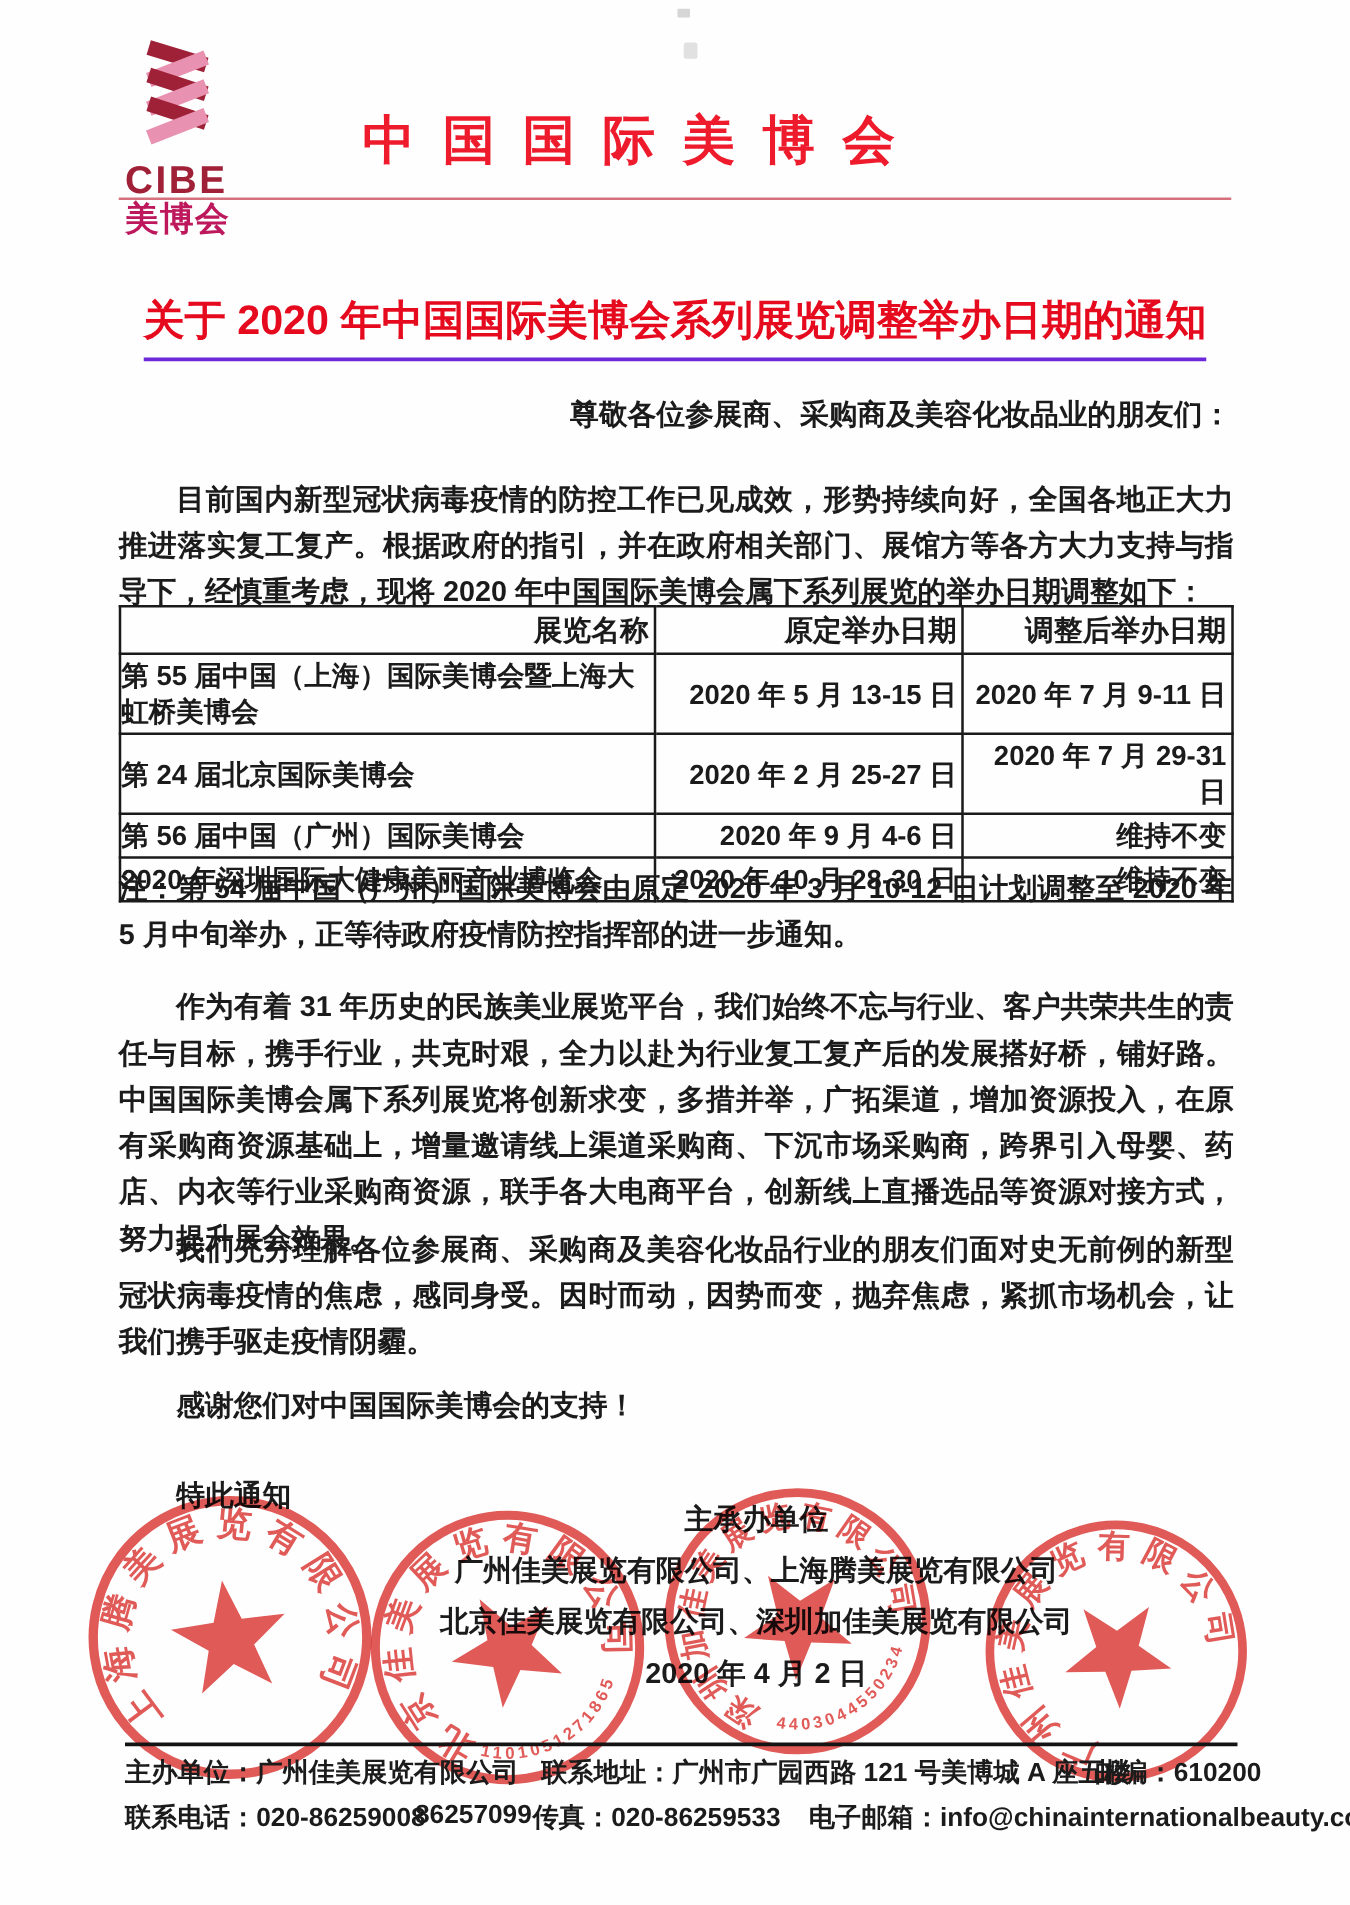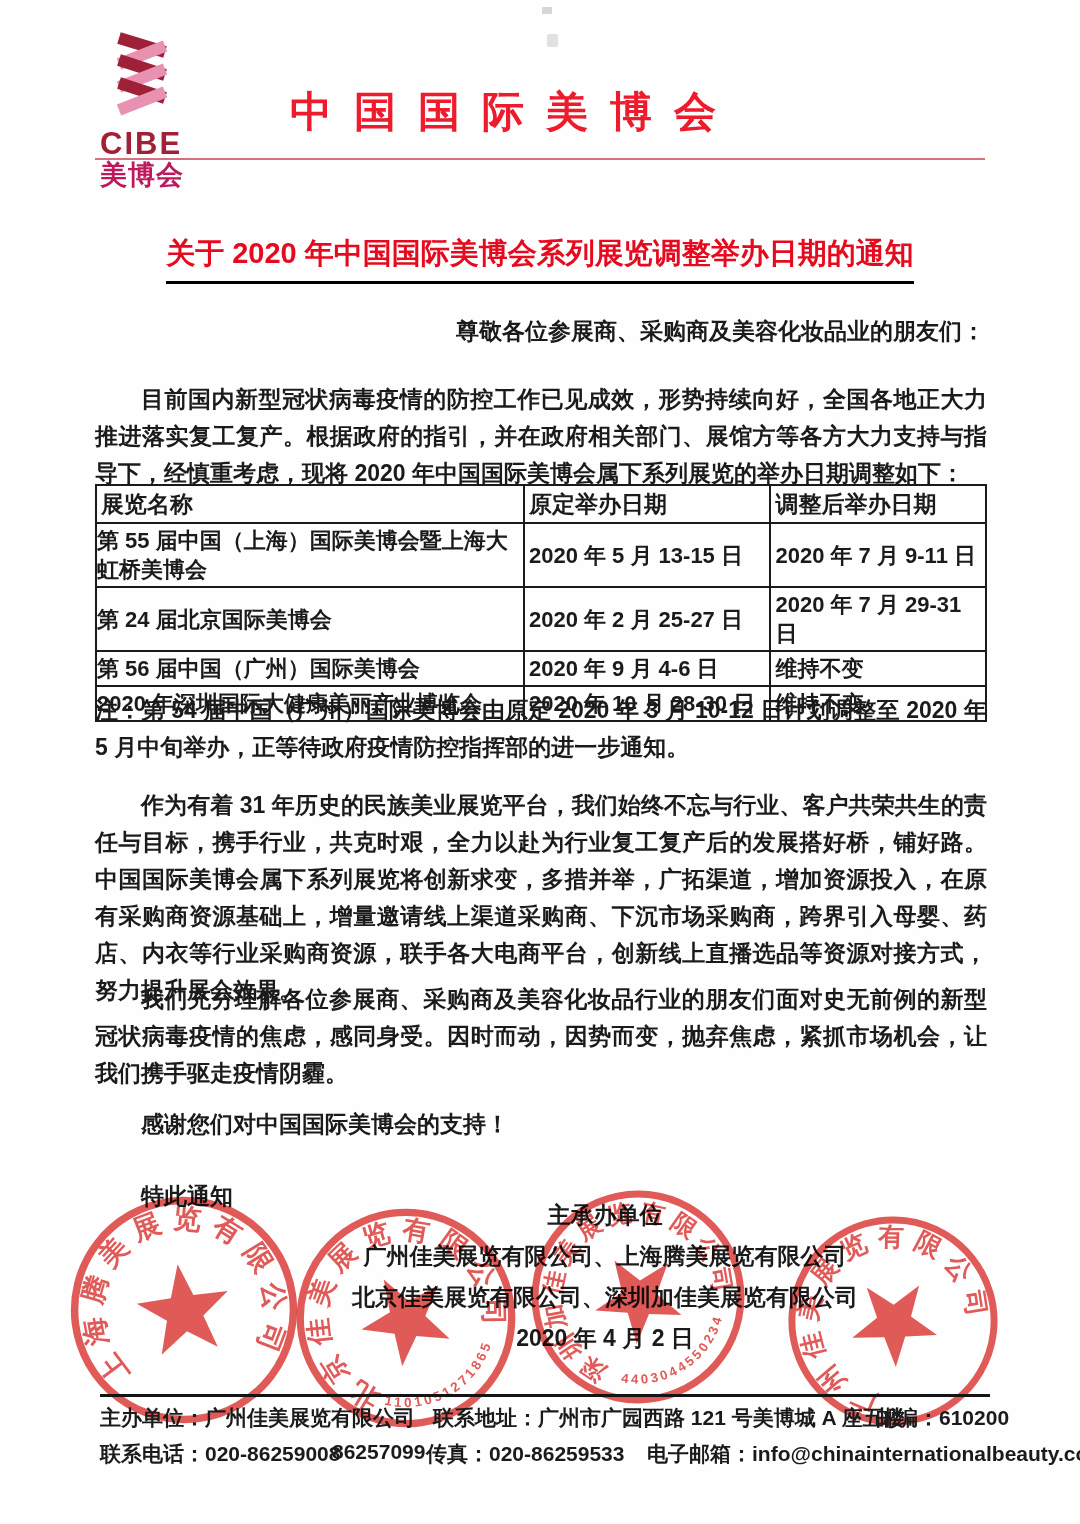--- a/index.html
+++ b/index.html
@@ -20,41 +20,41 @@
   .org-title {
     position:absolute; left:95px; top:84px; width:890px; text-align:center;
     font-size:42px; font-weight:bold; color:#ee1b2c; letter-spacing:22px;
     transform:translateX(-26px); white-space:nowrap;
   }
   .red-rule { position:absolute; left:95px; top:158px; width:890px; height:2px; background:#d4717c; }
 
   
   .notice-title { position:absolute; left:95px; top:234px; width:890px; text-align:center; }
   .notice-title span {
-    display:inline-block; font-size:29px; font-weight:bold; color:#e60a1e;
-    padding-bottom:7px; border-bottom:3px solid #000000; white-space:nowrap;
+    display:inline-block; font-size:33px; font-weight:bold; color:#e60a1e;
+    padding-bottom:7px; border-bottom:3px solid #6d28d9; white-space:nowrap;
   }
   .greeting { position:absolute; left:95px; top:316px; width:890px; font-size:23px; font-weight:bold;text-align:right; }
   .para {
     position:absolute; left:95px; width:892px; font-size:23px; font-weight:600;
     line-height:37px; text-align:justify; text-justify:inter-ideograph;
   }
   .indent { text-indent:2em; }
   .p1 { top:381px; }
   .note-p { top:692px; }
   .p2 { top:787px; }
   .p3 { top:981px; }
   .thanks { top:1106px; text-align:left; }
   .closing { top:1178px; text-align:left; }
 
   
   .sched { position:absolute; left:95px; top:484px; width:892px; border-collapse:collapse; }
   .sched th, .sched td {
     border:2px solid #1a1a1a; font-size:22px; font-weight:600;
-    text-align:left; vertical-align:middle; padding:2px 4px; line-height:29px;
+    text-align:right; vertical-align:middle; padding:2px 4px; line-height:29px;
   }
   .sched th { font-weight:bold; font-size:23px; height:38px; }
   .sched td.name { text-align:left; padding-left:0; }
   .sched col.c1 { width:429px; } .sched col.c2 { width:247px; } .sched col.c3 { width:216px; }
   .sched tr.r1 td { height:64px; }
   .sched tr.r2 td { height:36px; }
   .sched tr.r3 td { height:33px; }
   .sched tr.r4 td { height:34px; }
 
   

